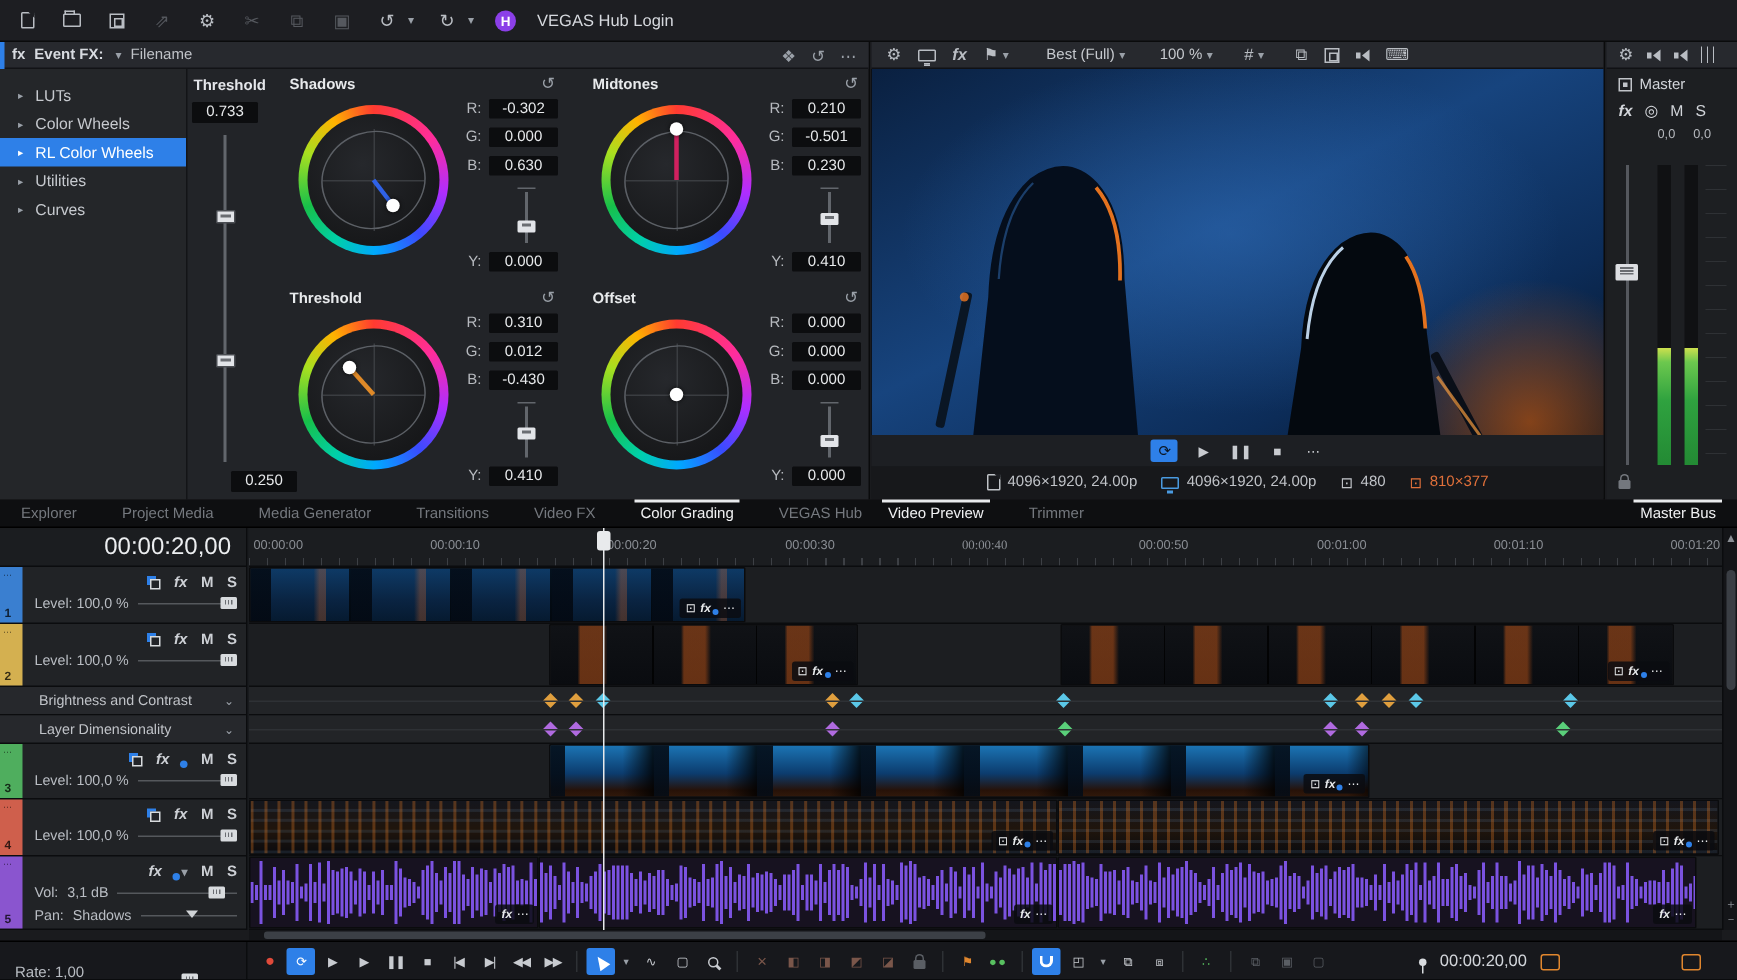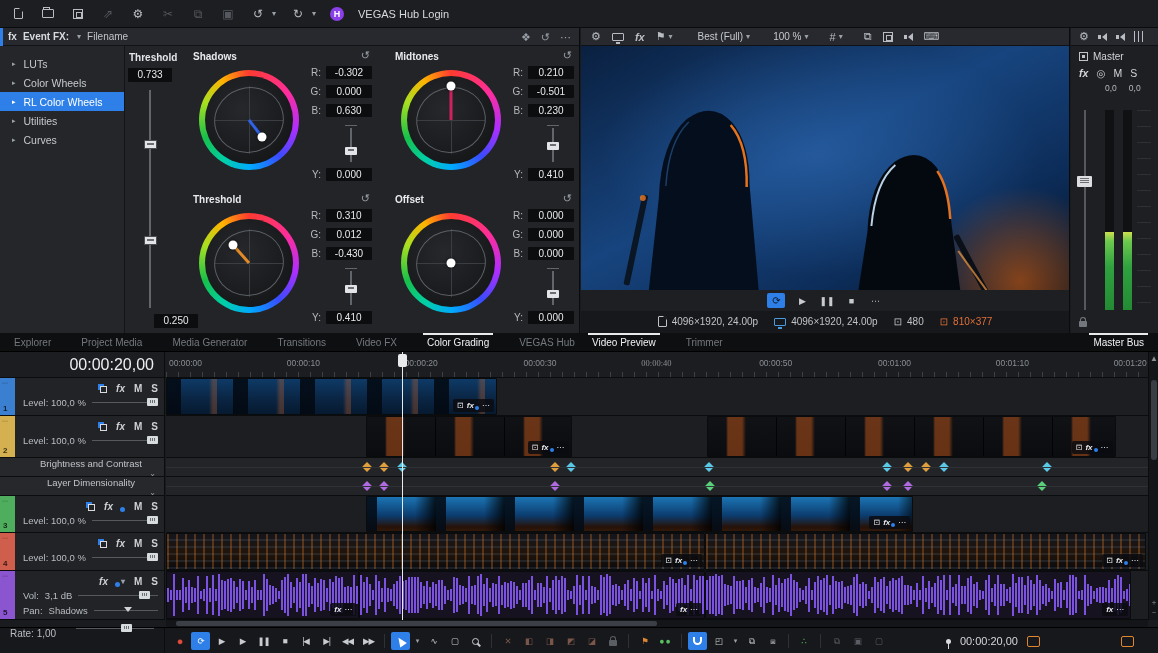--- a/index.html
+++ b/index.html
@@ -140,21 +140,21 @@
   .strip { width:15px; position:relative; flex:none; }
   .strip .dots { position:absolute; top:1px; left:2px; font-size:6px; color:rgba(0,0,0,.65); letter-spacing:1px; }
   .strip .tnum { position:absolute; bottom:2px; left:3px; font-size:8px; color:rgba(0,0,0,.75); font-weight:bold; }
   .tbody { flex:1; position:relative; padding:3px 6px 0 8px; }
   .trow1 { display:flex; align-items:center; justify-content:flex-end; gap:9px; height:14px; color:#cdd0d5; font-size:10px; font-weight:bold; }
   .trow2 { display:flex; align-items:center; gap:6px; height:15px; color:#b9bdc3; font-size:9.5px; font-weight:normal; }
   .hsl { flex:1; height:1px; background:#55585c; position:relative; }
   .hsl .hh { position:absolute; top:-4px; width:11px; height:8px; background:#d8dbde; border-radius:1px; }
   .hsl .hh::after { content:""; display:block; margin:2px auto 0; width:5px; height:3px; background:linear-gradient(90deg,#6a6d72 0 1px,transparent 1px 2px,#6a6d72 2px 3px,transparent 3px 4px,#6a6d72 4px 5px); }
   .hsl .ph { position:absolute; top:-3px; left:47%; width:0; height:0; border-left:4px solid transparent; border-right:4px solid transparent; border-top:5px solid #d0d3d6; }
-  .auto-row { height:19px; background:#26282c; border-bottom:1px solid #0b0c0e; display:flex; align-items:center; padding:0 8px 0 26px; color:#c0c3c8; font-size:9.5px;flex-direction:column; }
+  .auto-row { height:19px; background:#26282c; border-bottom:1px solid #0b0c0e; display:flex; align-items:center; padding:0 8px 0 26px; color:#c0c3c8; font-size:9.5px; }
   .auto-row .chev { margin-left:auto; color:#9aa0a8; font-size:8px; }
 
   .tl-right { position:absolute; left:166px; top:0; width:982px; height:268px; }
   .ruler { position:relative; height:26px; background:#1b1d20; border-bottom:1px solid #0b0c0e; overflow:hidden; }
   .ruler .ticks { position:absolute; left:0; right:0; bottom:0; height:5px; background:repeating-linear-gradient(90deg,#3d4045 0 1px,transparent 1px 12px); }
   .ruler-label { position:absolute; top:6px; color:#8a8e94; font-size:8.5px; white-space:nowrap; }
   .lane { position:relative; border-bottom:1px solid #0b0c0e; background:#1c1e21; overflow:hidden; }
   .lane.auto { background:#222427; }
   .lane.auto::after { content:""; position:absolute; left:0; right:0; top:50%; height:1px; background:#2e3135; }
   .clip { position:absolute; top:0; bottom:0; border:1px solid #0a0b0d; border-radius:1px; }
@@ -182,21 +182,21 @@
   .ph-head { position:absolute; top:2px; left:-4px; width:9px; height:13px; background:#e8eaec; border-radius:2px; }
   .tl-vscroll { position:absolute; right:0; top:352px; width:10px; height:268px; background:#141518; border-left:1px solid #0b0c0e; }
   .tl-vscroll .vthumb { position:absolute; left:2px; top:28px; width:6px; height:80px; background:#3a3e44; border-radius:3px; }
   .tl-vscroll .vz { position:absolute; left:0; width:10px; text-align:center; color:#8a8e94; font-size:8px; }
 
   .hscroll { position:absolute; left:166px; top:620px; width:982px; height:7px; background:#141518; }
   .hscroll .thumb { position:absolute; left:1%; top:1px; width:49%; height:5px; background:#3c4046; border-radius:2px; }
 
   
   .transport { position:absolute; left:0; top:627px; width:1158px; height:26px; background:#17181c; border-top:1px solid #000; }
-  .rate { position:absolute; left:0; top:0; width:165px; height:26px; display:flex; align-items:flex-start; gap:20px; padding:0 10px; color:#b9bdc3; border-right:1px solid #0b0c0e; }
+  .rate { position:absolute; left:0; top:0; width:165px; height:26px; display:flex; align-items:flex-end; gap:20px; padding:0 10px; color:#b9bdc3; border-right:1px solid #0b0c0e; }
   .rate .hsl { flex:1; }
   .tbtns { position:absolute; left:170px; top:0; height:26px; display:flex; align-items:center; gap:2px; }
   .tbtn { min-width:19px; height:18px; display:flex; align-items:center; justify-content:center; color:#c8cbd0; font-size:8.5px; border-radius:2px; letter-spacing:-1px; }
   .tbtn.on { background:#2e80e8; color:#fff; }
   .tbtn.rec { color:#e04a3a; font-size:11px; }
   .tbtn.dd { min-width:10px; color:#9aa0a8; font-size:7px; }
   .tbtn.dimred { color:#7a564a; }
   .tbtn.dim { color:#5a5e64; }
   .tbtn.orangec { color:#e0862e; }
   .tbtn.greenc { color:#58c060; letter-spacing:1px; }

